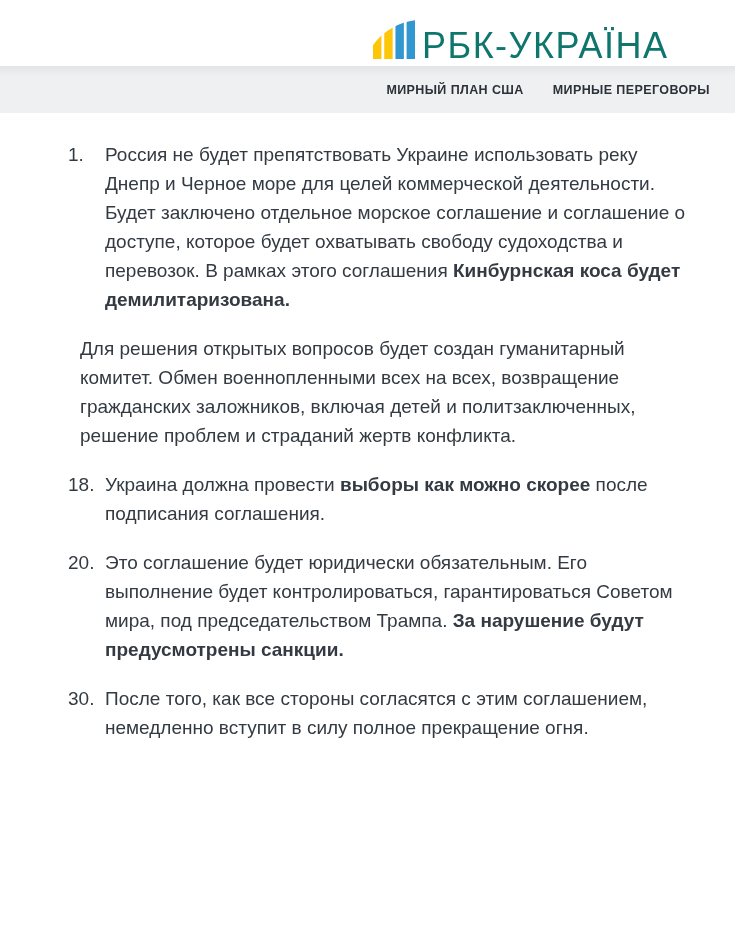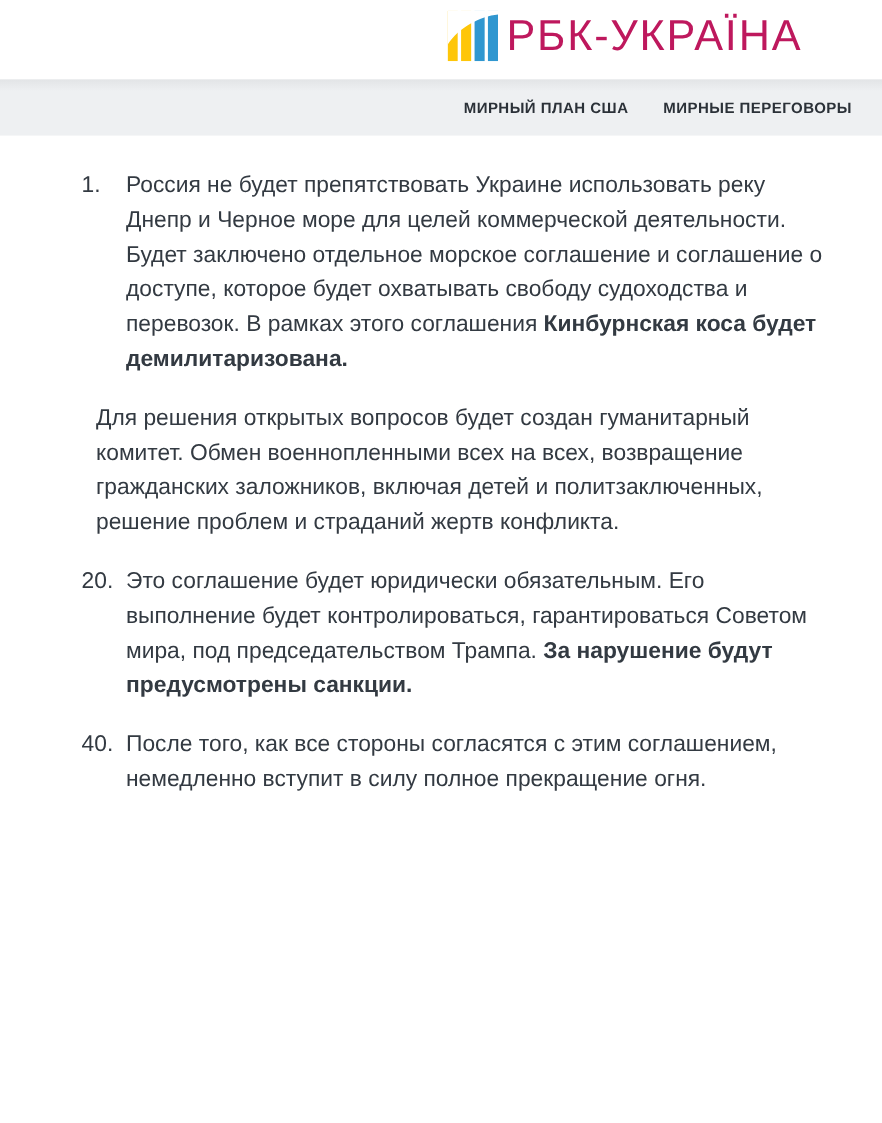--- a/index.html
+++ b/index.html
@@ -27,22 +27,23 @@
     gap: 7px;
     cursor: pointer;
     text-decoration: none;
   }
   .logo-icon { width: 42px; height: 42px; display: block; }
   .logo-wordmark {
     font-size: 36px;
     line-height: 42px;
     font-weight: 400;
     letter-spacing: 1.5px;
-    color: #be185d;
+    color: #0f766e;
     white-space: nowrap;
+    margin-top: 16px;
   }
 
   
   .top-nav {
     height: 47px;
     background: linear-gradient(180deg, #e2e4e6 0px, #eef0f2 10px, #eef0f2 100%);
     display: flex;
     justify-content: flex-end;
     align-items: center;
     gap: 29px;
@@ -106,26 +107,30 @@
 
     <li class="list-item">
       <span class="num">1.</span>
       <span class="txt"><span>Россия не будет препятствовать Украине использовать реку Днепр и Черное море для целей коммерческой деятельности. Будет заключено отдельное морское соглашение и соглашение о доступе, которое будет охватывать свободу судоходства и перевозок. В рамках этого соглашения </span><b>Кинбурнская коса будет демилитаризована.</b></span>
     </li>
 
     <li class="list-item">
       <span class="txt"><span>Для решения открытых вопросов будет создан гуманитарный комитет. Обмен военнопленными всех на всех, возвращение гражданских заложников, включая детей и политзаключенных, решение проблем и страданий жертв конфликта.</span></span>
     </li>
 
+    <li class="list-item">
+      <span class="num">18.</span>
+      <span class="txt"><span>Украина должна провести </span><b>выборы как можно скорее</b><span> после подписания соглашения.</span></span>
+    </li>
 
     <li class="list-item">
       <span class="num">20.</span>
       <span class="txt"><span>Это соглашение будет юридически обязательным. Его выполнение будет контролироваться, гарантироваться Советом мира, под председательством Трампа. </span><b>За нарушение будут предусмотрены санкции.</b></span>
     </li>
 
     <li class="list-item">
-      <span class="num">40.</span>
+      <span class="num">30.</span>
       <span class="txt"><span>После того, как все стороны согласятся с этим соглашением, немедленно вступит в силу полное прекращение огня.</span></span>
     </li>
 
   </ol>
 
 </main>
 
 </body></html>

